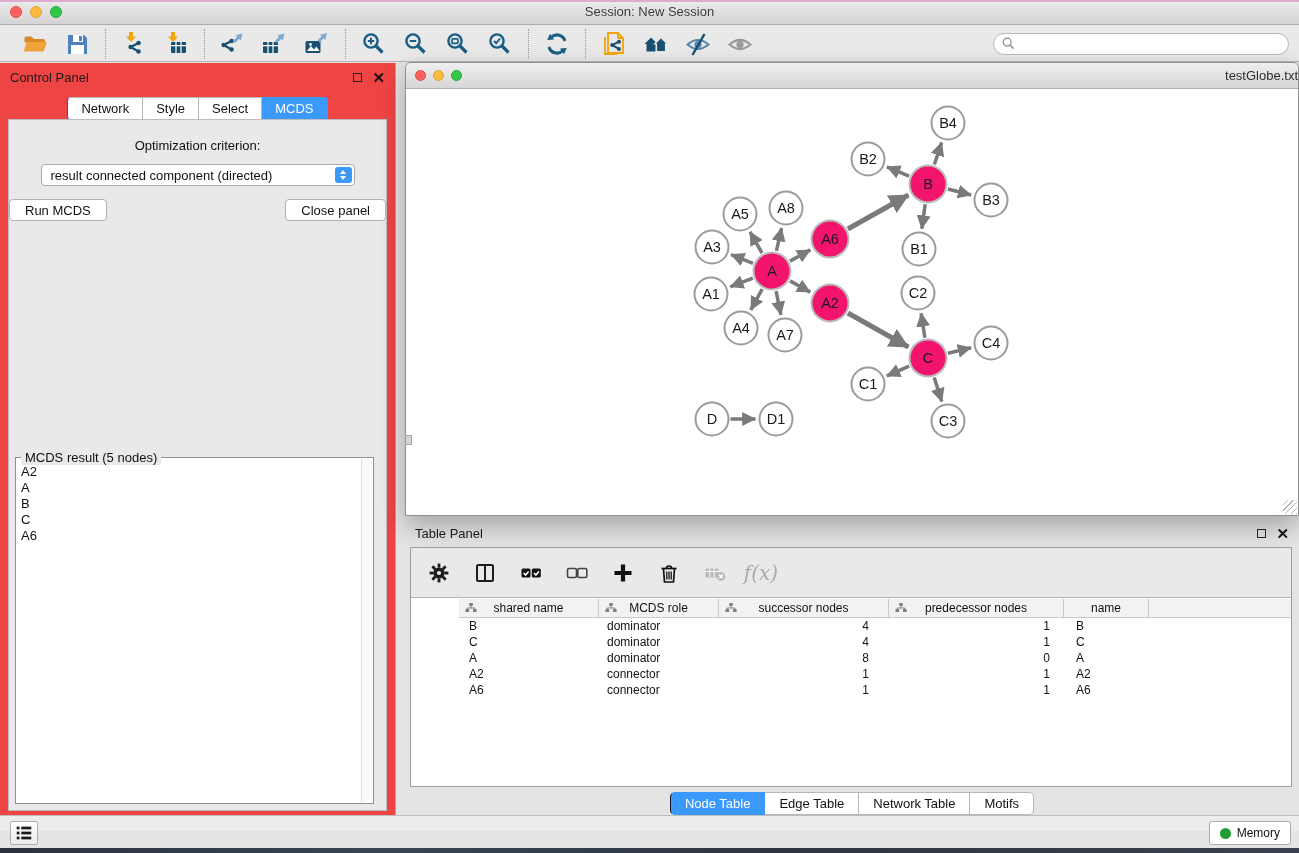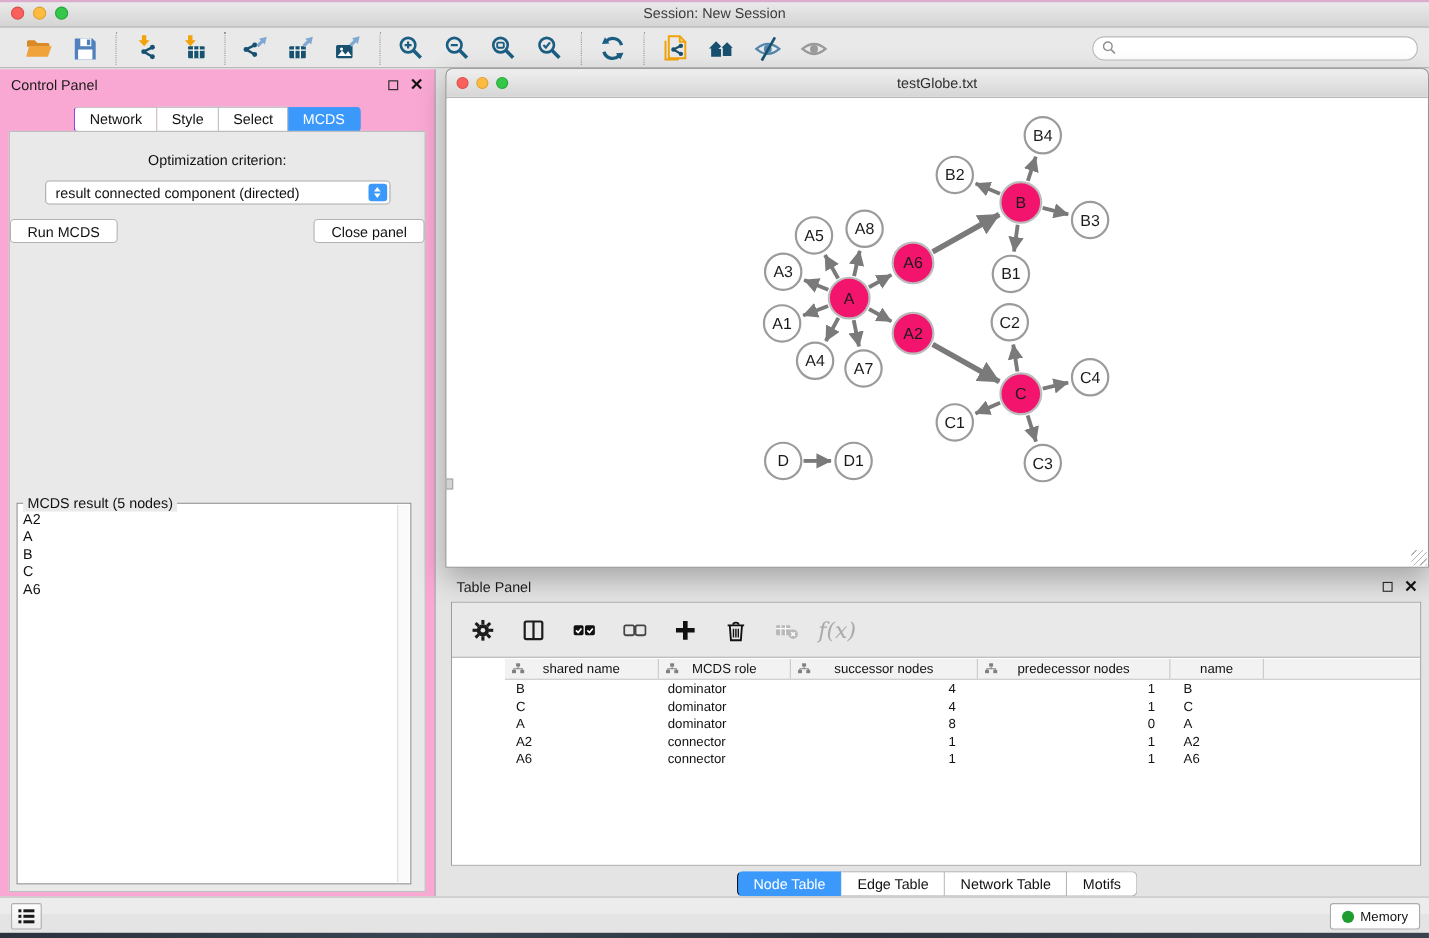--- a/index.html
+++ b/index.html
@@ -30,21 +30,21 @@
             background:#fff; display:flex; align-items:center; padding:0 8px; gap:5px; }
   .search input { border:none; outline:none; flex:1; font-size:12px; background:transparent; }
 
   
   .win-controls { margin-left:auto; display:flex; align-items:center; gap:10px; }
   .float-glyph { width:9px; height:9px; border:1.5px solid #222; display:inline-block; }
   .close-glyph { font-size:15px; font-weight:bold; color:#111; line-height:9px; }
 
   
   .control-panel { position:absolute; left:0; top:63px; width:396px; height:752px;
-                   background:#f9a8d4; border-right:1px solid #a9a9a9; }
+                   background:#ef4444; border-right:1px solid #a9a9a9; }
   .cp-header { height:28px; display:flex; align-items:center; padding:0 10px; font-size:13px; color:#1a1a1a; }
   .seg-tabs { position:absolute; top:34px; left:0; right:0; display:flex; justify-content:center; }
   .seg-tab { font-size:13px; padding:3px 13px; background:#fff; border:1px solid #b7b7b7;
              border-left:none; color:#111; cursor:default; }
   .seg-tab:first-child { border-left:1px solid #6d28d9; border-radius:4px 0 0 4px; }
   .seg-tab:last-child { border-radius:0 4px 4px 0; }
   .seg-tab.active { background:#3b99fc; border-color:#3b99fc; color:#fff; }
   .cp-body { position:absolute; top:56px; left:8px; right:8px; bottom:4px;
              border:1px solid #bdbdbd; background:#e9e9e9; }
   .opt-label { text-align:center; font-size:13px; margin-top:18px; color:#111; }
@@ -70,21 +70,21 @@
                    border-left:1px solid #ddd; }
 
   
   .network-window { position:absolute; left:405px; top:62px; right:0; height:454px;
                     border:1px solid #8e8e8e; border-radius:6px 6px 0 0; background:#fff;
                     box-shadow:0 10px 26px rgba(0,0,0,.28); }
   .nw-titlebar { position:relative; height:26px; background:linear-gradient(#efefef,#d6d6d6);
                  border-bottom:1px solid #b0b0b0; border-radius:6px 6px 0 0; }
   .nw-titlebar .lights { top:7px; left:9px; gap:7px; }
   .nw-titlebar .light { width:11px; height:11px; }
-  .nw-title { position:absolute; left:0; right:0; top:5px; text-align:center; font-size:13px; color:#2e2e2e; }
+  .nw-title { position:absolute; left:0; right:0; top:5px; text-align:right; font-size:13px; color:#2e2e2e; }
   .nw-canvas { position:absolute; top:27px; left:0; right:0; bottom:0; background:#fff; overflow:hidden; }
   .nw-canvas svg text { font-family:"Liberation Sans",sans-serif; }
   .resize-grip { position:absolute; right:1px; bottom:1px; width:14px; height:14px;
     background:repeating-linear-gradient(135deg, transparent 0 3px, #b5b5b5 3px 4px); }
   .splitter-handle { position:absolute; left:-1px; top:372px; width:7px; height:10px;
                      background:#d3d3d3; border:1px solid #a7a7a7; }
 
   
   .table-panel { position:absolute; left:405px; top:520px; right:0; bottom:38px; }
   .tp-header { height:26px; display:flex; align-items:center; padding:0 10px; font-size:13px; color:#1a1a1a; }

